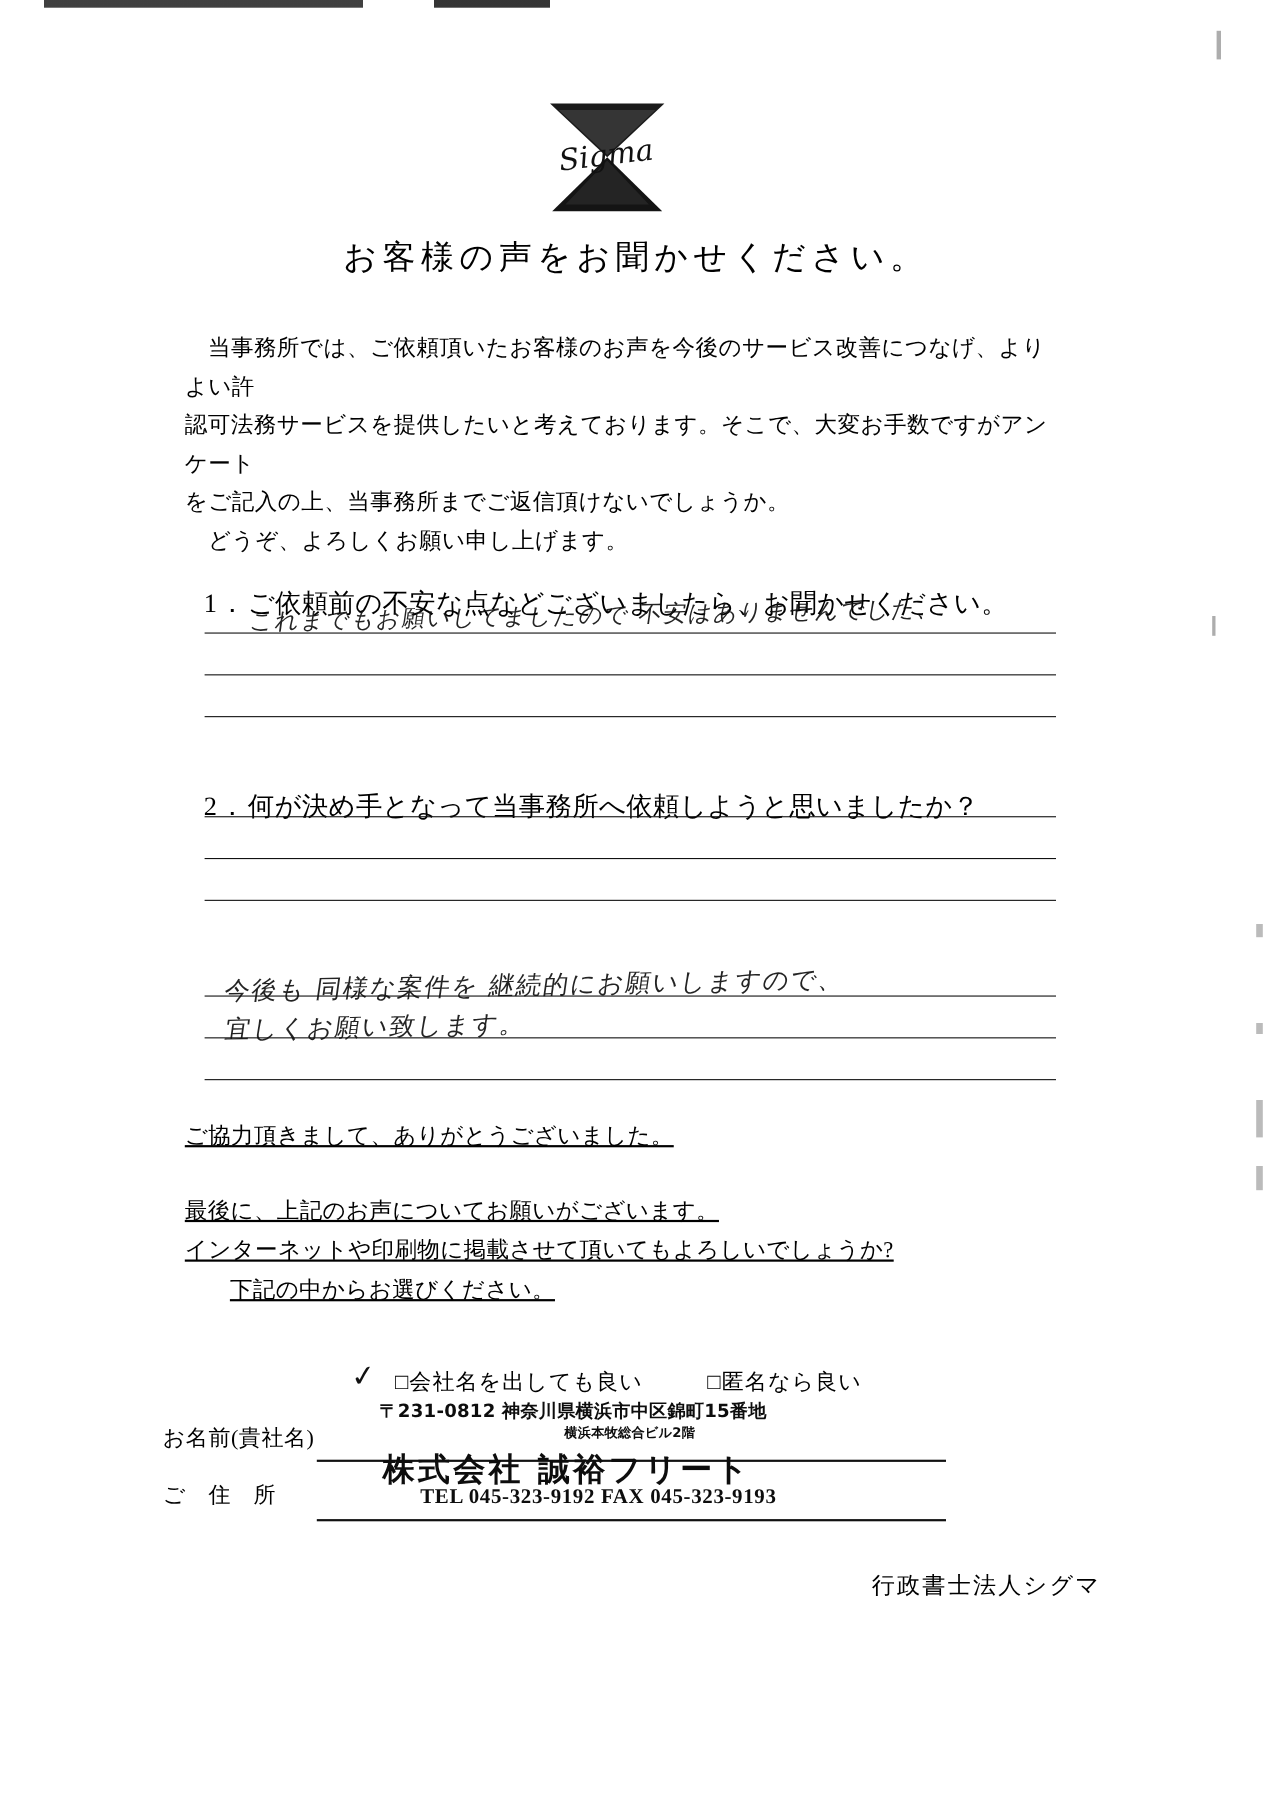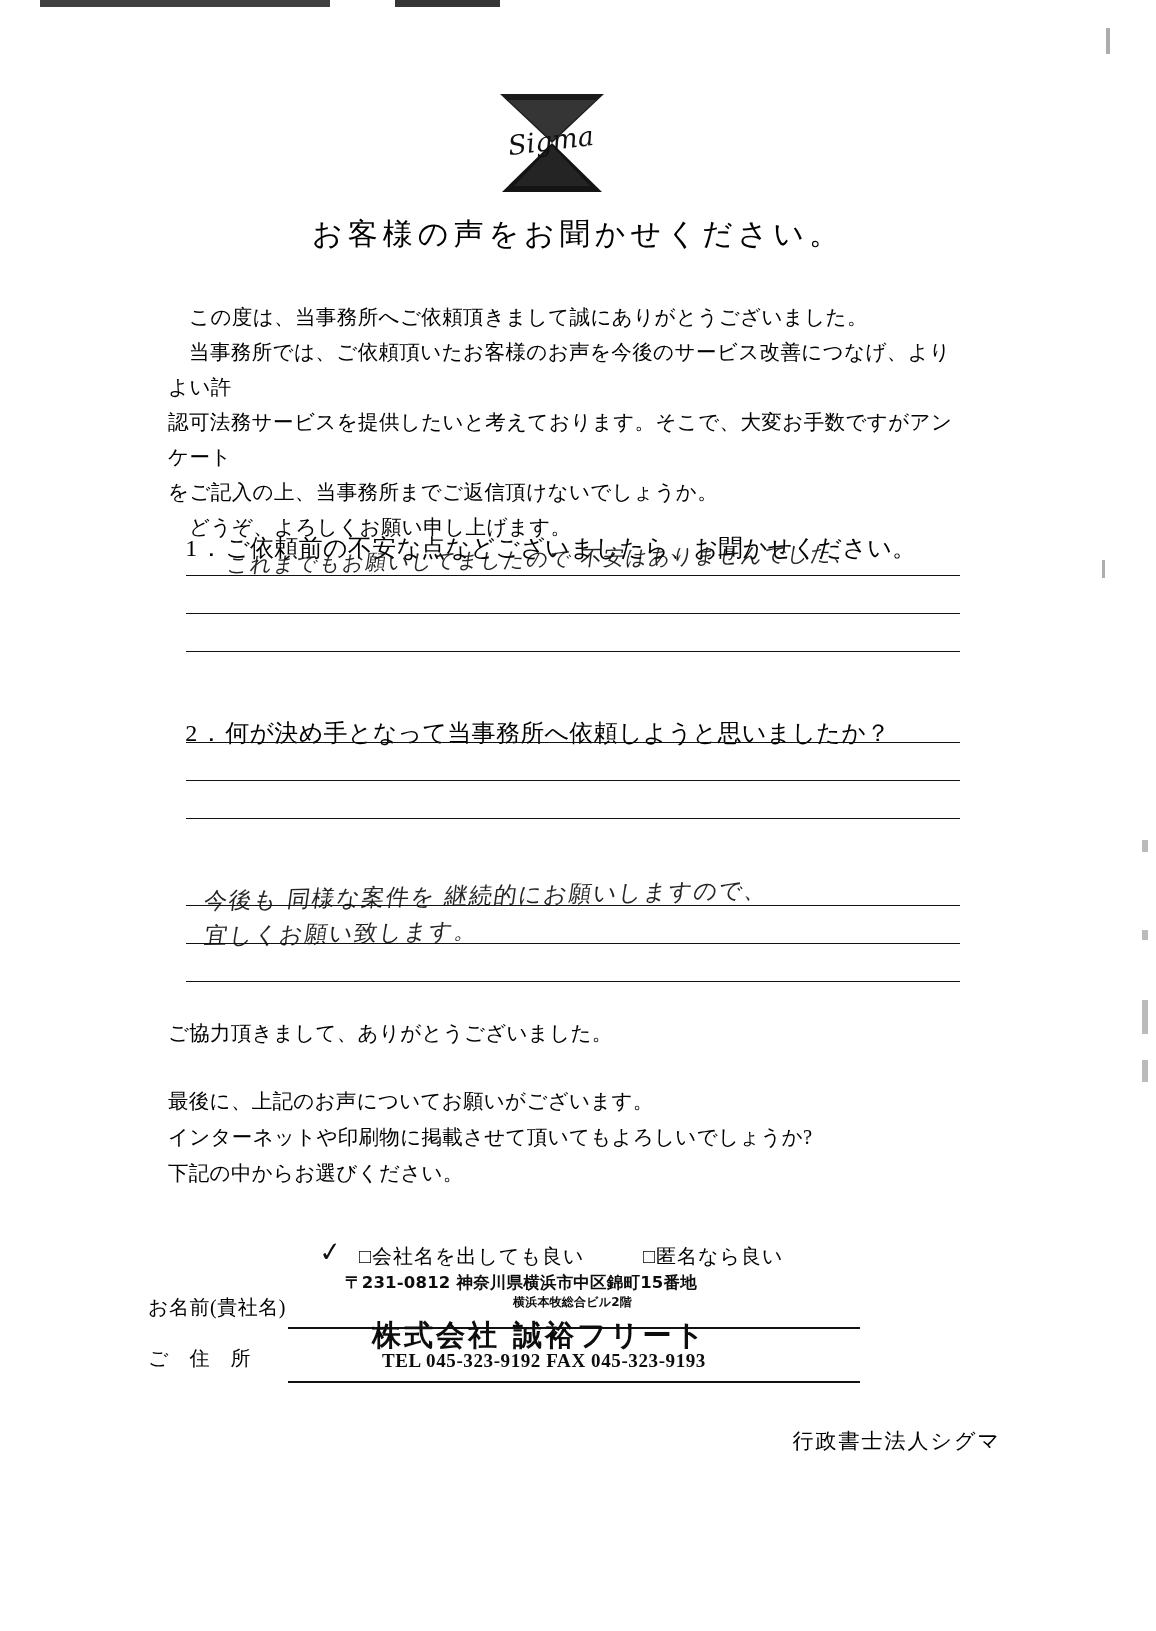--- a/index.html
+++ b/index.html
@@ -97,20 +97,21 @@
     white-space: nowrap;
     opacity: .92;
   }
 
   .closing {
     position: absolute;
     left: 168px;
     font-size: 20.5px;
     line-height: 36px;
     letter-spacing: .3px;
+    text-decoration: underline;
   }
 
   .choices {
     position: absolute;
     left: 320px;
     top: 1243px;
     width: 560px;
     font-size: 20px;
     letter-spacing: 1px;
   }
@@ -144,21 +145,21 @@
   .stamp {
     position: absolute;
     font-family: "DejaVu Sans", sans-serif;
     font-weight: bold;
     color: #0d0d0d;
     white-space: nowrap;
     text-align: center;
   }
   .stamp-addr1 { left: 345px; top: 1272px; font-size: 16.5px; letter-spacing: .2px; }
   .stamp-addr2 { left: 513px; top: 1294px; font-size: 12px; letter-spacing: .2px; }
-  .stamp-company { left: 372px; top: 1316px; font-size: 29px; letter-spacing: 3px; }
+  .stamp-company { left: 348px; top: 1316px; font-size: 29px; letter-spacing: 3px; }
   .stamp-tel { left: 348px; top: 1350px; font-size: 19px; letter-spacing: .6px; font-family: "Liberation Serif", "DejaVu Serif", serif; font-weight: bold; margin-left: 34px; }
 
   .footer {
     position: absolute;
     right: 155px;
     top: 1427px;
     font-size: 21px;
     letter-spacing: 2px;
     white-space: nowrap;
   }
@@ -190,21 +191,20 @@
       <polygon points="16,12 104,12 60,53" fill="#ffffff" opacity="0.12"></polygon>
       <polygon points="60,55 10,104 110,104" fill="#141414"></polygon>
       <polygon points="60,58 22,98 98,98" fill="#ffffff" opacity="0.07"></polygon>
       <text x="60" y="62" font-family="DejaVu Serif, serif" font-size="27" font-style="italic" text-anchor="middle" fill="#111" transform="rotate(-7 60 62)">Sigma</text>
     </svg>
   </div>
 
   <div class="title">お客様の声をお聞かせください。</div>
 
   <div class="body-block">
-    <p class="indent">この度は、当事務所へご依頼頂きまして誠にありがとうございました。</p>
     <p class="indent">当事務所では、ご依頼頂いたお客様のお声を今後のサービス改善につなげ、よりよい許</p>
     <p>認可法務サービスを提供したいと考えております。そこで、大変お手数ですがアンケート</p>
     <p>をご記入の上、当事務所までご返信頂けないでしょうか。</p>
     <p class="indent">どうぞ、よろしくお願い申し上げます。</p>
   </div>
 
   <div class="question" style="top:505px;">
     <span class="qnum">1．</span><span>ご依頼前の不安な点などございましたら、お聞かせください。</span>
   </div>
   <div class="answer-lines" style="top:575px;height:90px;">
@@ -227,21 +227,21 @@
     <div class="rule" style="top:0px;"></div>
     <div class="rule" style="top:38px;"></div>
     <div class="rule" style="top:76px;"></div>
   </div>
   <div class="handwriting" style="left:205px;top:880px;font-size:23px;">今後も 同様な案件を 継続的にお願いしますので、</div>
   <div class="handwriting" style="left:205px;top:918px;font-size:23px;">宜しくお願い致します。</div>
 
   <div class="closing" style="top:1015px;">ご協力頂きまして、ありがとうございました。</div>
   <div class="closing" style="top:1083px;">最後に、上記のお声についてお願いがございます。</div>
   <div class="closing" style="top:1119px;">インターネットや印刷物に掲載させて頂いてもよろしいでしょうか?</div>
-  <div class="closing" style="top:1155px;">下記の中からお選びください。</div>
+  <div class="closing" style="top:1155px;margin-left:41px;">下記の中からお選びください。</div>
 
   <div class="choices">
     <div class="choice" style="left:0px;top:0px;padding-left:39px;">
       <span>□</span><span>会社名を出しても良い</span>
     </div>
     <span class="checkmark" style="left:-1px;top:-7px;">✓</span>
     <div class="choice" style="left:323px;top:0px;">
       <span>□</span><span>匿名なら良い</span>
     </div>
   </div>

